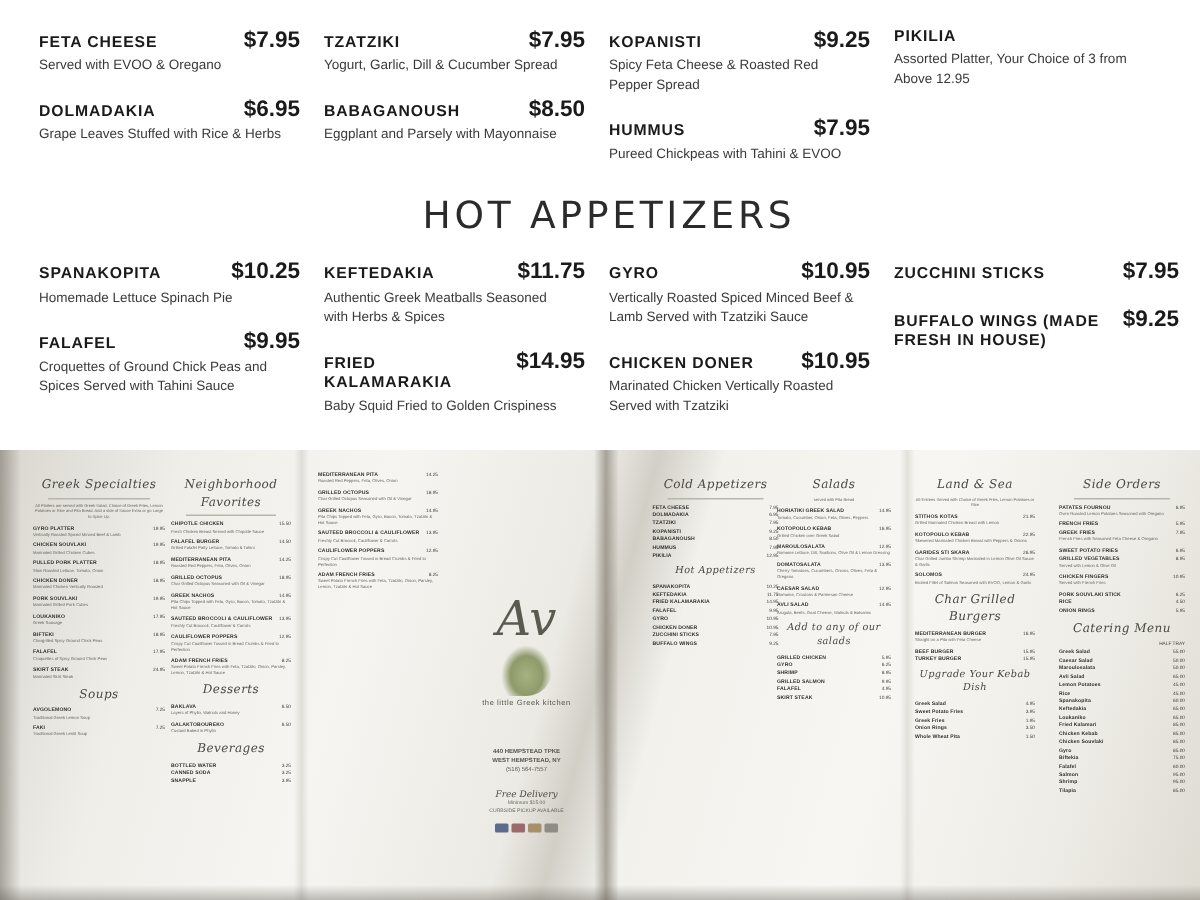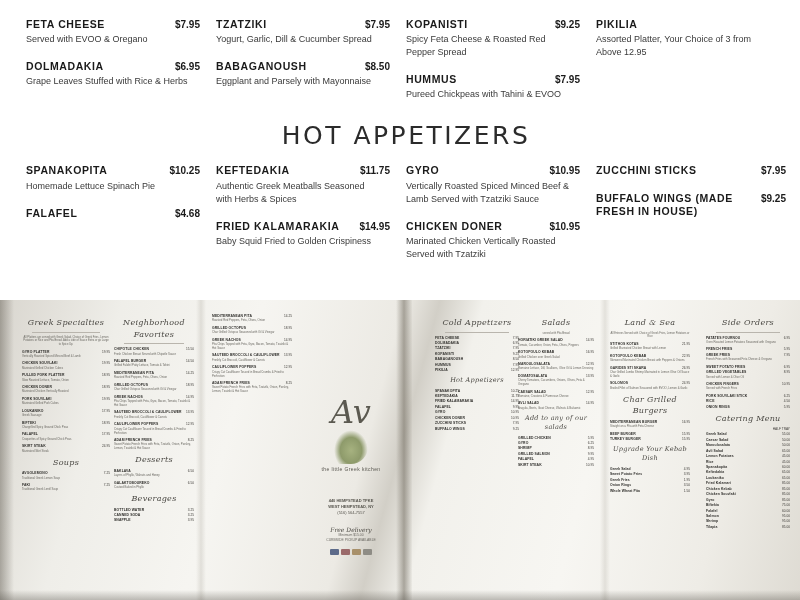--- a/index.html
+++ b/index.html
@@ -45,21 +45,21 @@
   }
   .item-name {
     font-size: 10.5px;
     font-weight: bold;
     letter-spacing: 0.6px;
     color: #1a1a1a;
     text-transform: uppercase;
     line-height: 1.25;
   }
   .item-price {
-    font-size: 10px;
+    font-size: 15px;
     font-weight: bold;
     color: #1a1a1a;
     white-space: nowrap;
   }
   .item-desc {
     font-size: 9px;
     color: #3a3a3a;
     line-height: 1.45;
     margin-top: 2px;
     max-width: 165px;
@@ -280,22 +280,23 @@
         <div class="item">
           <div class="item-head">
             <span class="item-name">SPANAKOPITA</span>
             <span class="item-price">$10.25</span>
           </div>
           <div class="item-desc">Homemade Lettuce Spinach Pie</div>
         </div>
         <div class="item">
           <div class="item-head">
             <span class="item-name">FALAFEL</span>
-            <span class="item-price">$4.68</span>
-          </div>
+            <span class="item-price">$9.95</span>
+          </div>
+          <div class="item-desc">Croquettes of Ground Chick Peas and Spices Served with Tahini Sauce</div>
         </div>
       </div>
 
       <div class="col c2">
         <div class="item">
           <div class="item-head">
             <span class="item-name">KEFTEDAKIA</span>
             <span class="item-price">$11.75</span>
           </div>
           <div class="item-desc">Authentic Greek Meatballs Seasoned with Herbs &amp; Spices</div>

